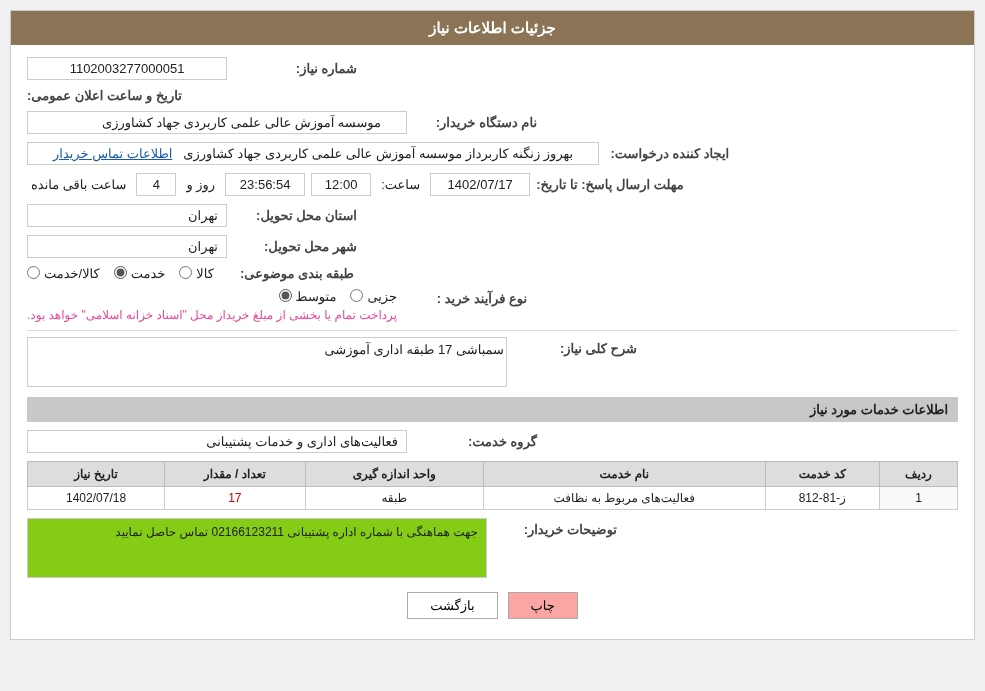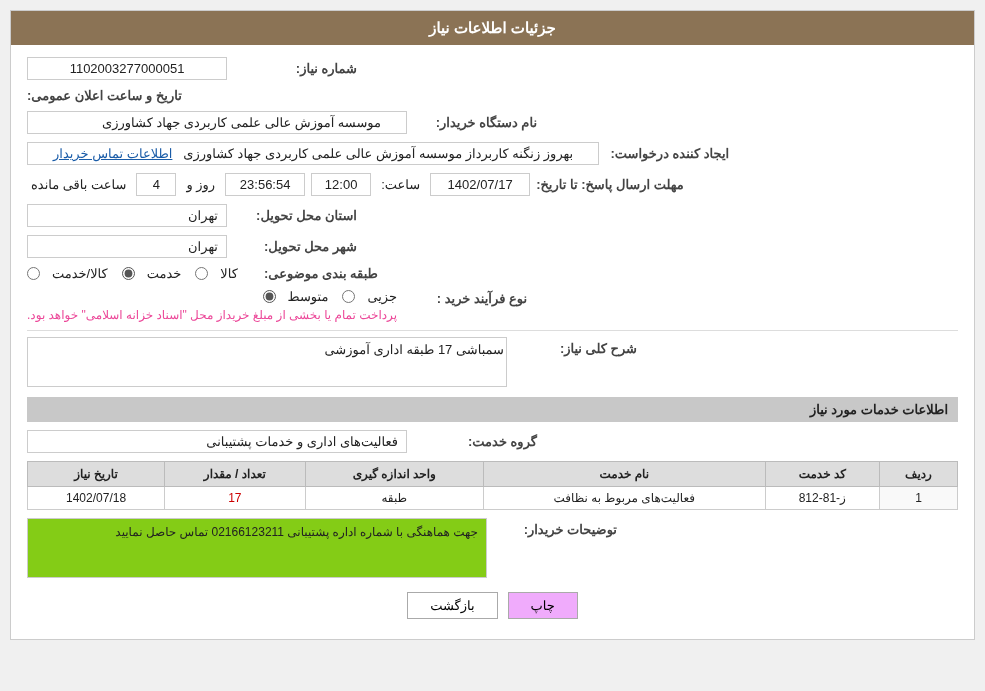--- a/index.html
+++ b/index.html
@@ -112,22 +112,22 @@
       text-align: right;
       margin-right: 6px;
     }
     .radio-group {
       display: flex;
       gap: 14px;
       align-items: center;
     }
     .radio-item {
       display: flex;
-      align-items: center;
-      gap: 12px;
+      align-items: flex-start;
+      gap: 4px;
     }
     .farayand-row {
       display: flex;
       align-items: flex-start;
       margin-bottom: 8px;
       justify-content: flex-end;
     }
     .farayand-label {
       font-weight: bold;
       color: #444;
@@ -249,21 +249,21 @@
       font-size: 12px;
     }
     .btn-row {
       display: flex;
       justify-content: center;
       gap: 10px;
       margin-top: 14px;
       margin-bottom: 8px;
     }
     .btn-print {
-      background: #f0abfc;
+      background: #fca5a5;
       border: 1px solid #aaa;
       padding: 5px 22px;
       cursor: pointer;
       font-size: 13px;
       font-family: Tahoma, Arial, sans-serif;
     }
     .btn-back {
       background: #fff;
       border: 1px solid #aaa;
       padding: 5px 22px;

